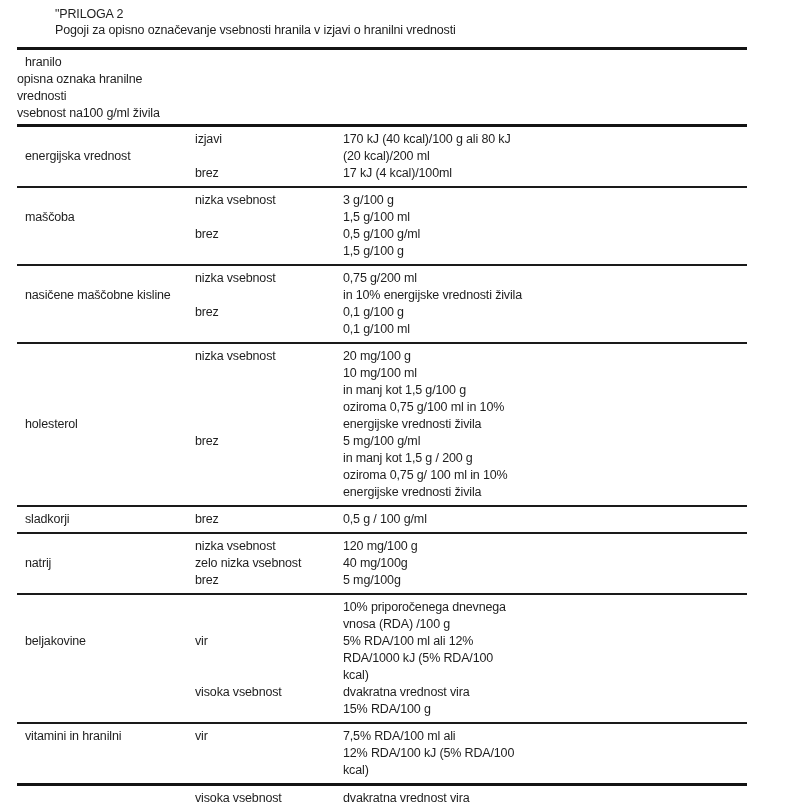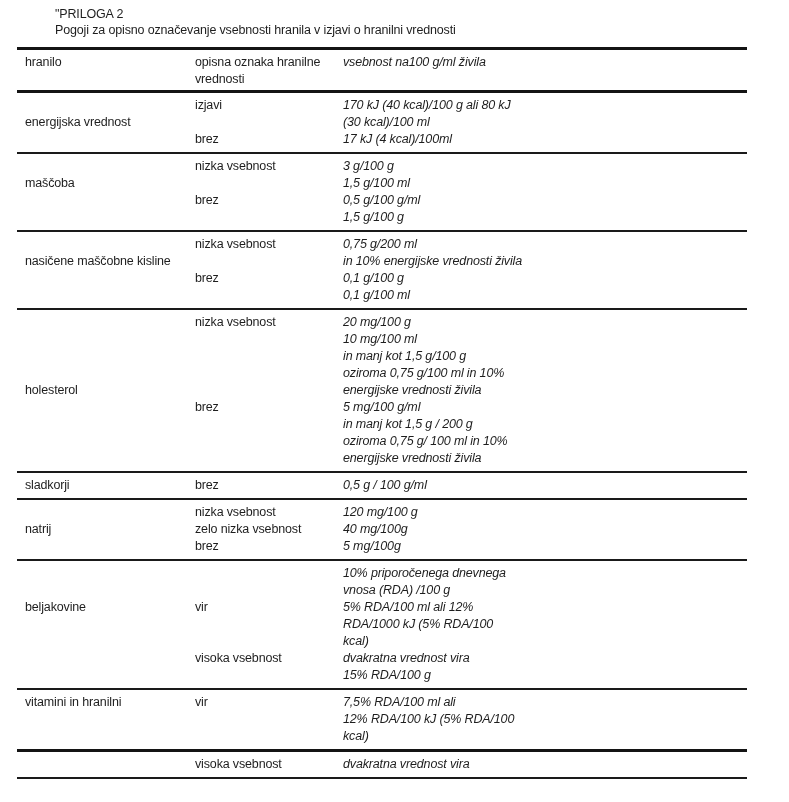--- a/index.html
+++ b/index.html
@@ -27,28 +27,28 @@
   .title-line {
     line-height: 16px;
     white-space: nowrap;
   }
   .ntable { width: 100%; }
   .row {
     display: flex;
     align-items: flex-start;
     padding: 4px 0 4px 0;
   }
-  .row.header-row { padding: 4px 0 2px 0; }
+  .row.header-row { padding: 4px 0 2px 0; flex-direction: column; }
   .sep-heavy { border-top: 3px solid #141414; }
   .sep-light { border-top: 2px solid #1a1a1a; }
   .table-bottom { height: 0; }
   .col { box-sizing: border-box; }
   .col1 { width: 178px; padding-left: 8px; flex: none; }
   .col2 { width: 148px; flex: none; }
-  .col3 { flex: 1 1 auto; font-style: italic; }
+  .col3 { flex: 1 1 auto; }
   .line {
     height: 17px;
     line-height: 17px;
     white-space: nowrap;
   }
 </style>
 </head>
 <body>
 
 <div class="page">
@@ -76,21 +76,21 @@
             <div class="line">energijska vrednost</div>
             <div class="line"></div>
           </div>
           <div class="col col2">
             <div class="line">izjavi</div>
             <div class="line"></div>
             <div class="line">brez</div>
           </div>
           <div class="col col3">
             <div class="line">170 kJ (40 kcal)/100 g ali 80 kJ</div>
-            <div class="line">(30 kcal)/100 ml</div>
+            <div class="line">(20 kcal)/200 ml</div>
             <div class="line">17 kJ (4 kcal)/100ml</div>
           </div>
         </div>
         <div class="row sep-light">
           <div class="col col1">
             <div class="line"></div>
             <div class="line">maščoba</div>
             <div class="line"></div>
             <div class="line"></div>
           </div>

